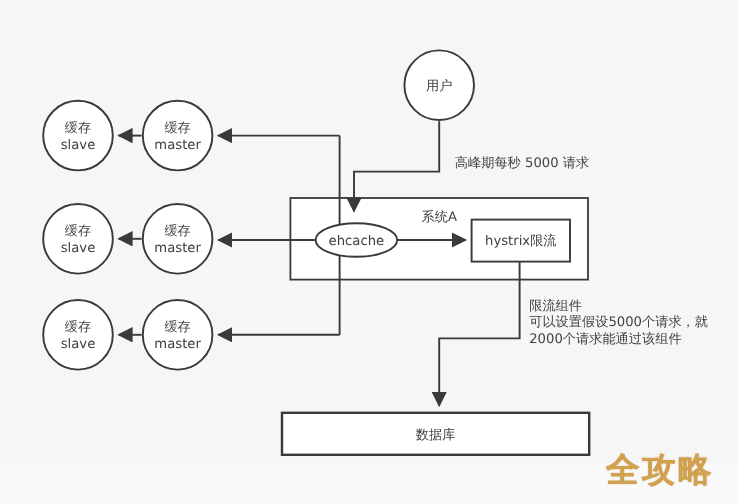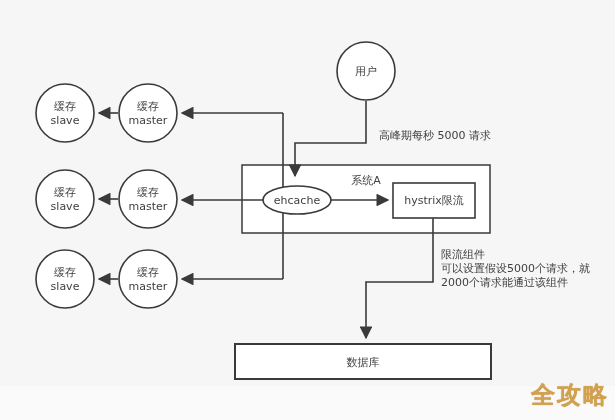--- a/index.html
+++ b/index.html
@@ -15,22 +15,22 @@
     background:#fafafa;
   }
   svg text{
     font-family:"DejaVu Sans","Liberation Sans",sans-serif;
     fill:#404040;
   }
   .node-label{font-size:11px;}
   .note-label{font-size:11px;}
   .watermark{
     position:absolute;
-    right:6px;bottom:9px;
-    font-size:24px;
+    right:20px;bottom:9px;
+    font-size:28px;
     font-weight:bold;
     color:#d2a14e;
     letter-spacing:2px;
     text-shadow:0 0 1px #b98a3d;
   }
 </style>
 </head>
 <body>
 
 <div class="canvas">

